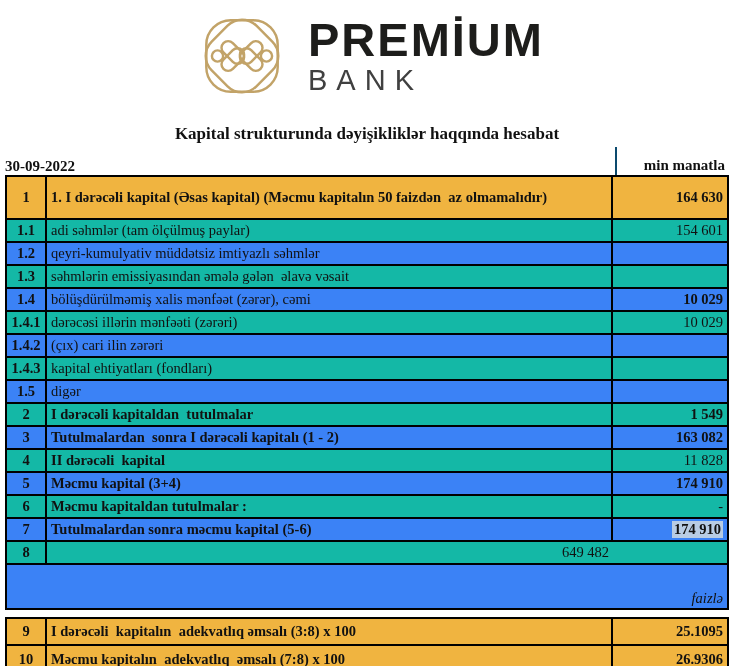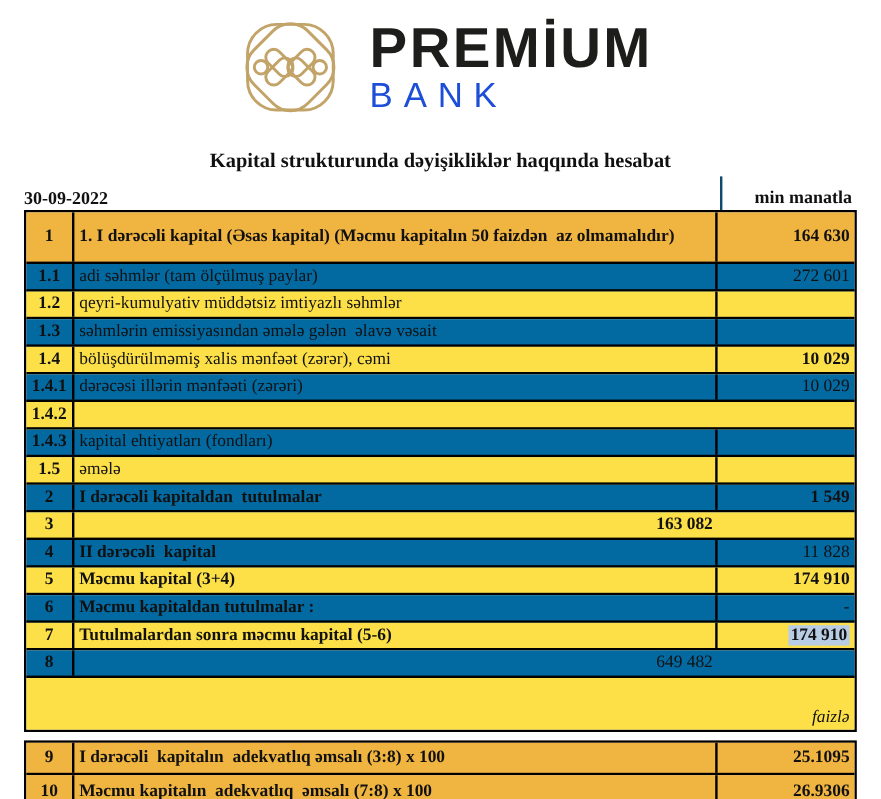--- a/index.html
+++ b/index.html
@@ -1,28 +1,28 @@
 <!DOCTYPE html>
 <html><head>
 <meta charset="utf-8">
 <style>
   * { margin:0; padding:0; box-sizing:border-box; }
   html,body { width:734px; height:666px; background:#ffffff; overflow:hidden;
               font-family:"Liberation Serif", serif; color:#111111; }
-  .page { width:734px; height:536px; padding:0 20px; position:relative; }
+  .page { width:734px; height:536px; padding:0 5px; position:relative; }
 
   
   .logo-row { display:flex; justify-content:center; align-items:center;
               padding-top:2px; height:110px; gap:14px; }
   .emblem { width:104px; height:102px; flex:0 0 auto; }
   .brand-text { display:flex; flex-direction:column; }
   .brand-top { font-family:"Liberation Sans", sans-serif; font-weight:bold;
                font-size:47px; letter-spacing:2px; color:#1d1d1b; line-height:1.0; }
   .brand-bottom { font-family:"Liberation Sans", sans-serif; font-weight:normal;
-                  font-size:29px; letter-spacing:9px; color:#1d4ed8; line-height:1.1;
+                  font-size:29px; letter-spacing:9px; color:#404040; line-height:1.1;
                   margin-top:2px; }
 
   
   .report-title { text-align:center; font-weight:bold; font-size:17px;
                   margin-top:14px; }
   .subheader { display:grid; grid-template-columns:40px 1fr 114px;
                align-items:end; height:28px; margin-top:3px; }
   .subheader .date { grid-column:1 / 3; font-weight:bold; font-size:15px; }
   .subheader .unit { border-left:2px solid #0c4a6e; text-align:right; font-weight:bold;
                      font-size:15px; padding:2px 4px 1px 0; height:100%;
@@ -31,22 +31,22 @@
   
   .tbl { border:2px solid #000; }
   .trow { display:grid; grid-template-columns:40px 1fr 114px; min-height:23px;
           background:#ffffff; border-bottom:2px solid #000; }
   .trow:last-child { border-bottom:none; }
   .trow > div { display:flex; align-items:center; font-size:14.5px; line-height:1.15; }
   .c-num   { justify-content:center; font-weight:bold; border-right:2px solid #000; }
   .c-label { padding:1px 4px; border-right:2px solid #000; white-space:pre-wrap; }
   .c-value { justify-content:flex-end; padding:1px 4px; }
   .r-gold  { background:#F0B440; }
-  .r-pink  { background:#0369a1;font-family:Liberation Serif, serif; }
-  .r-white { background:#fde047; }
+  .r-pink  { background:#14b8a6;font-family:Liberation Serif, serif; }
+  .r-white { background:#3b82f6; }
   .b-label .c-label { font-weight:bold; }
   .b-value .c-value { font-weight:bold; }
   .tall { min-height:43px; }
   .row-unit { min-height:22px; }
   .row-unit > div { border-right:none !important; }
   .row-unit .c-value { font-style:italic; font-weight:normal;margin-top:24px; }
   .hl-chip { background:#B8CCE4; padding:0 2px; }
 
   .ratio-tbl { border:2px solid #000; margin-top:7px; }
   .ratio-tbl .trow { min-height:27px; }
@@ -86,21 +86,21 @@
 
     <div class="trow r-gold tall b-label b-value">
       <div class="c-num">1</div>
       <div class="c-label">1. I dərəcəli kapital (Əsas kapital) (Məcmu kapitalın 50 faizdən  az olmamalıdır)</div>
       <div class="c-value">164 630</div>
     </div>
 
     <div class="trow r-pink">
       <div class="c-num">1.1</div>
       <div class="c-label">adi səhmlər (tam ölçülmuş paylar)</div>
-      <div class="c-value">272 601</div>
+      <div class="c-value">154 601</div>
     </div>
 
     <div class="trow r-white">
       <div class="c-num">1.2</div>
       <div class="c-label">qeyri-kumulyativ müddətsiz imtiyazlı səhmlər</div>
       <div class="c-value"></div>
     </div>
 
     <div class="trow r-pink">
       <div class="c-num">1.3</div>
@@ -115,43 +115,45 @@
     </div>
 
     <div class="trow r-pink">
       <div class="c-num">1.4.1</div>
       <div class="c-label">dərəcəsi illərin mənfəəti (zərəri)</div>
       <div class="c-value">10 029</div>
     </div>
 
     <div class="trow r-white">
       <div class="c-num">1.4.2</div>
+      <div class="c-label">(çıx) cari ilin zərəri</div>
       <div class="c-value"></div>
     </div>
 
     <div class="trow r-pink">
       <div class="c-num">1.4.3</div>
       <div class="c-label">kapital ehtiyatları (fondları)</div>
       <div class="c-value"></div>
     </div>
 
     <div class="trow r-white">
       <div class="c-num">1.5</div>
-      <div class="c-label">əmələ</div>
+      <div class="c-label">digər</div>
       <div class="c-value"></div>
     </div>
 
     <div class="trow r-pink b-label b-value">
       <div class="c-num">2</div>
       <div class="c-label">I dərəcəli kapitaldan  tutulmalar</div>
       <div class="c-value">1 549</div>
     </div>
 
     <div class="trow r-white b-label b-value">
       <div class="c-num">3</div>
+      <div class="c-label">Tutulmalardan  sonra I dərəcəli kapitalı (1 - 2)</div>
       <div class="c-value">163 082</div>
     </div>
 
     <div class="trow r-pink b-label">
       <div class="c-num">4</div>
       <div class="c-label">II dərəcəli  kapital</div>
       <div class="c-value">11 828</div>
     </div>
 
     <div class="trow r-white b-label b-value">

